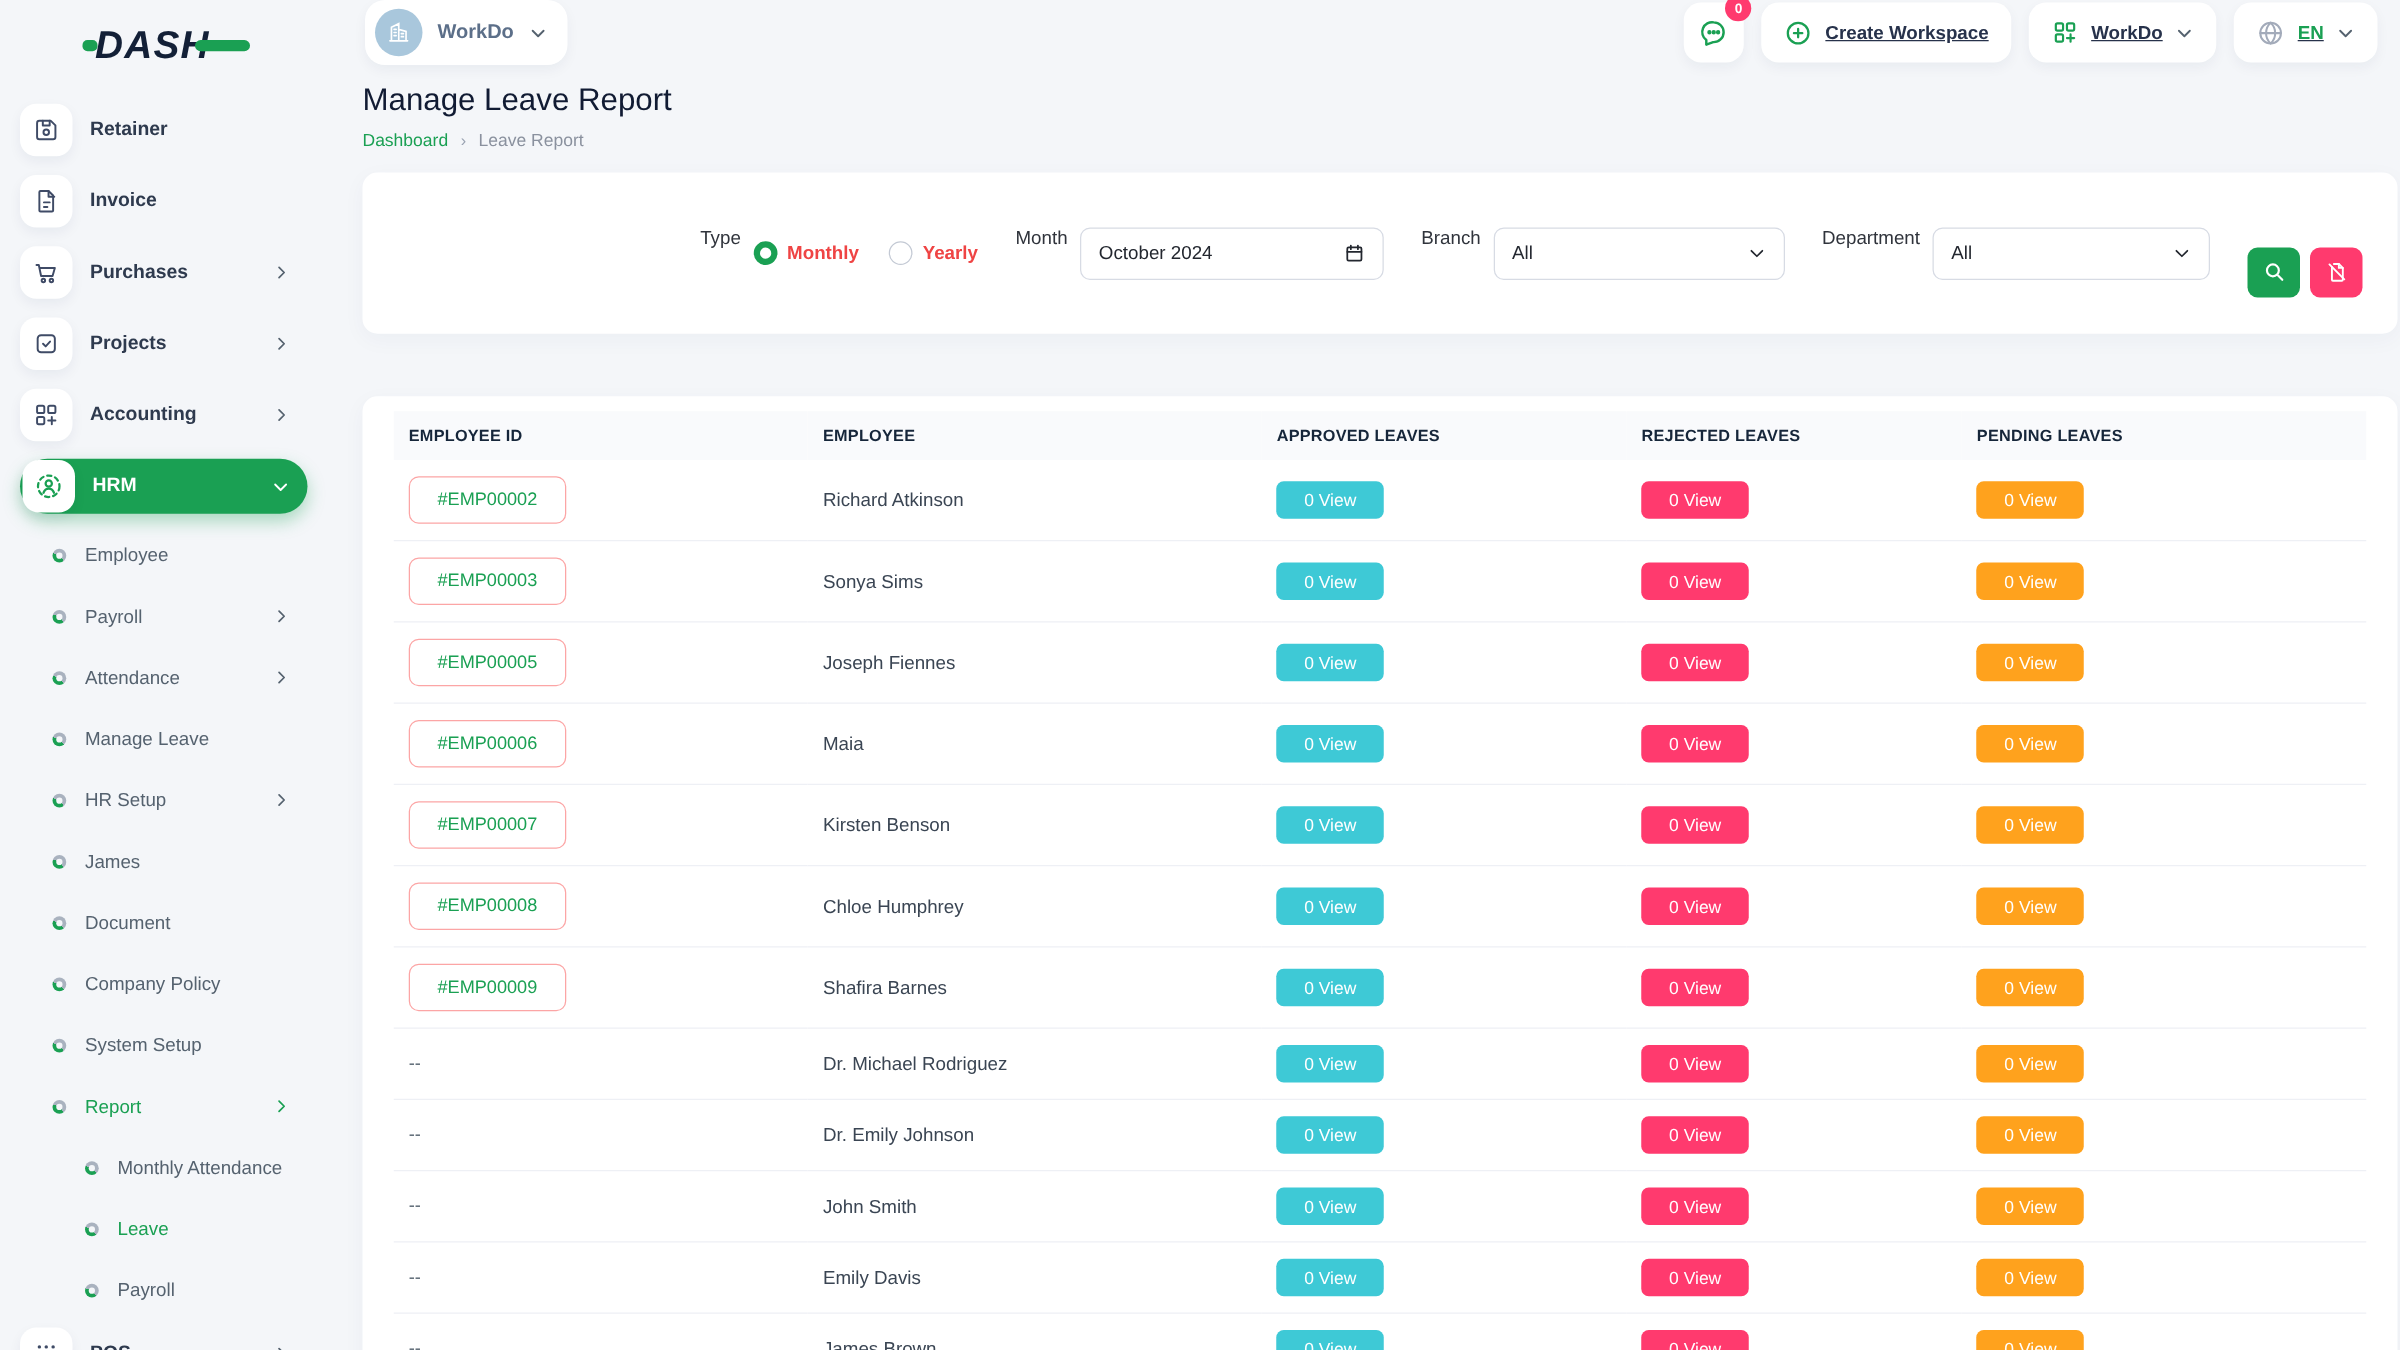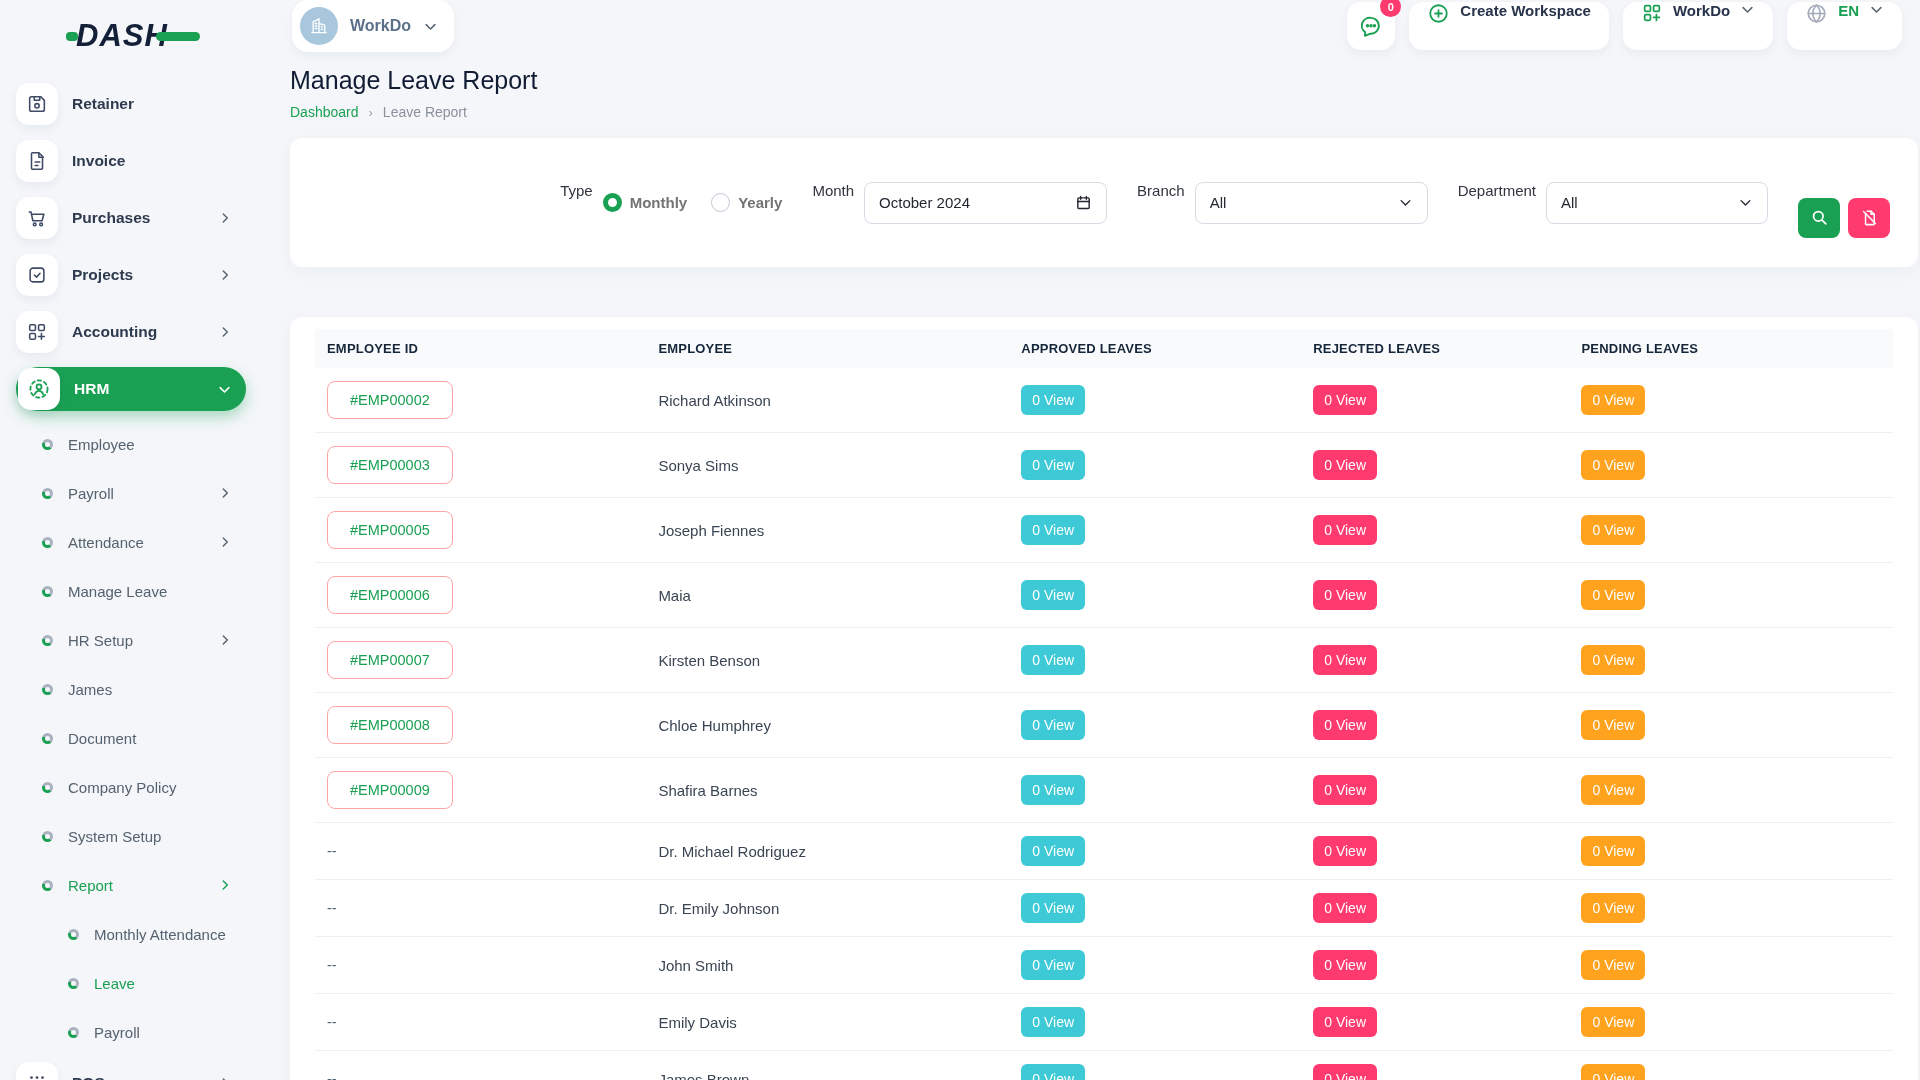--- a/index.html
+++ b/index.html
@@ -52,23 +52,23 @@
   .topbar { height:72px; display:flex; align-items:center; padding:0 18px 0 30px; }
   .ws-pill { background:#fff; border-radius:16px; height:52px; display:flex; align-items:center; gap:12px;
     padding:0 16px 0 8px; box-shadow:0 4px 10px rgba(20,40,80,.05); cursor:pointer; }
   .ws-avatar { width:38px; height:38px; border-radius:50%; background:#a9c7dc; display:flex; align-items:center; justify-content:center; }
   .ws-pill .lbl { font-size:16px; font-weight:600; color:#5c6f89; }
   .topbar-right { margin-left:auto; display:flex; align-items:center; gap:14px; }
   .icon-btn { width:48px; height:48px; background:#fff; border-radius:14px; box-shadow:0 4px 10px rgba(20,40,80,.05);
     display:flex; align-items:center; justify-content:center; position:relative; cursor:pointer; }
   .msg-badge { position:absolute; top:-6px; right:-6px; min-width:21px; height:21px; border-radius:11px;
     background:#ff3a6e; color:#fff; font-size:11px; font-weight:700; display:flex; align-items:center; justify-content:center; padding:0 5px; }
-  .pill-btn { background:#fff; border-radius:14px; height:48px; display:flex; gap:10px;
+  .pill-btn { background:#fff; border-radius:14px; height:48px; display:flex; align-items:center; gap:10px;
     padding:0 18px; box-shadow:0 4px 10px rgba(20,40,80,.05); cursor:pointer; border:none;
-    font-size:15px; font-weight:700; color:#27324b; font-family:"Liberation Sans",sans-serif; }
+    font-size:15px; font-weight:700; color:#27324b; font-family:"Liberation Sans",sans-serif;text-decoration:underline; }
   .pill-btn .lbl { font-size:15px; font-weight:700; color:#27324b; }
   .pill-btn .lbl.green { color:#1aa053; }
 
   .content { padding:14px 0 0 28px; }
   .page-title { font-size:25px; font-weight:400; color:#111b33; }
   .breadcrumb { display:flex; align-items:center; gap:10px; margin-top:9px; }
   .breadcrumb .bc-link { font-size:14px; color:#1aa053; cursor:pointer; }
   .breadcrumb .bc-sep { color:#9aa3b2; font-size:13px; }
   .breadcrumb .bc-cur { font-size:14px; color:#8a919e; }
 
@@ -76,21 +76,21 @@
 
   
   .filter-card { margin-top:18px; height:129px; display:flex; align-items:center; justify-content:flex-end;
     padding:0 28px; gap:30px; }
   .f-group { display:flex; flex-direction:row; gap:10px; }
   .f-label { font-size:15px; color:#30343c; }
   .radio-row { display:flex; align-items:center; gap:24px; height:42px; }
   .radio-opt { display:flex; align-items:center; gap:8px; cursor:pointer; }
   .radio-circle { width:19px; height:19px; border-radius:50%; background:#fff; border:1.5px solid #c3c9d4; }
   .radio-circle.checked { border:5.5px solid #1aa053; }
-  .radio-opt .lbl { font-size:15px; font-weight:700; color:#737373; }
+  .radio-opt .lbl { font-size:15px; font-weight:700; color:#ef4444; }
   .field { height:42px; border:1px solid #d7dbe4; border-radius:8px; display:flex; align-items:center;
     padding:0 14px; font-size:15px; color:#23272f; background:#fff; cursor:pointer; justify-content:space-between; }
   .field .val { font-size:15px; color:#23272f; }
   .w-month { width:243px; }
   .w-branch { width:233px; }
   .w-dept { width:222px; }
   .btn-sq { width:42px; height:40px; border-radius:8px; border:none; display:flex; align-items:center;
     justify-content:center; cursor:pointer; }
   .btn-search { background:#1aa053; }
   .btn-export { background:#ff3a6e; margin-left:-18px; }
@@ -100,21 +100,21 @@
   .table-card { margin-top:50px; padding:12px 25px 25px 25px; }
   table { width:100%; border-collapse:collapse; }
   thead tr { background:#f9fafc; }
   th { text-align:left; font-size:13px; font-weight:700; color:#16263a; letter-spacing:.2px;
     padding:12px 12px; text-transform:uppercase; }
   td { padding:13px 12px; border-top:1px solid #eef0f5; font-size:15px; color:#3a4553; vertical-align:middle; }
   tbody tr:first-child td { border-top:none; }
   .emp-id { display:inline-block; border:1px solid #fca5a5; color:#1aa053; border-radius:8px;
     padding:10px 22px; font-size:14.5px; background:#fff; cursor:pointer; min-width:124px; text-align:center; }
   .emp-id.plain { border:none; padding:6px 0; color:#55626f; min-width:0; cursor:default; text-align:left; }
-  .badge { display:inline-block; border-radius:6px; padding:7px 11px; font-size:14px; color:#fff; cursor:pointer; }
+  .badge { display:inline-block; border-radius:6px; padding:7px 22px; font-size:14px; color:#fff; cursor:pointer; }
   .badge.approved { background:#3ec9d6; }
   .badge.rejected { background:#ff3a6e; }
   .badge.pending  { background:#ffa21d; }
 </style>
 </head>
 <body>
 
 <aside class="sidebar">
   <div class="logo-wrap">
     <div class="logo">

